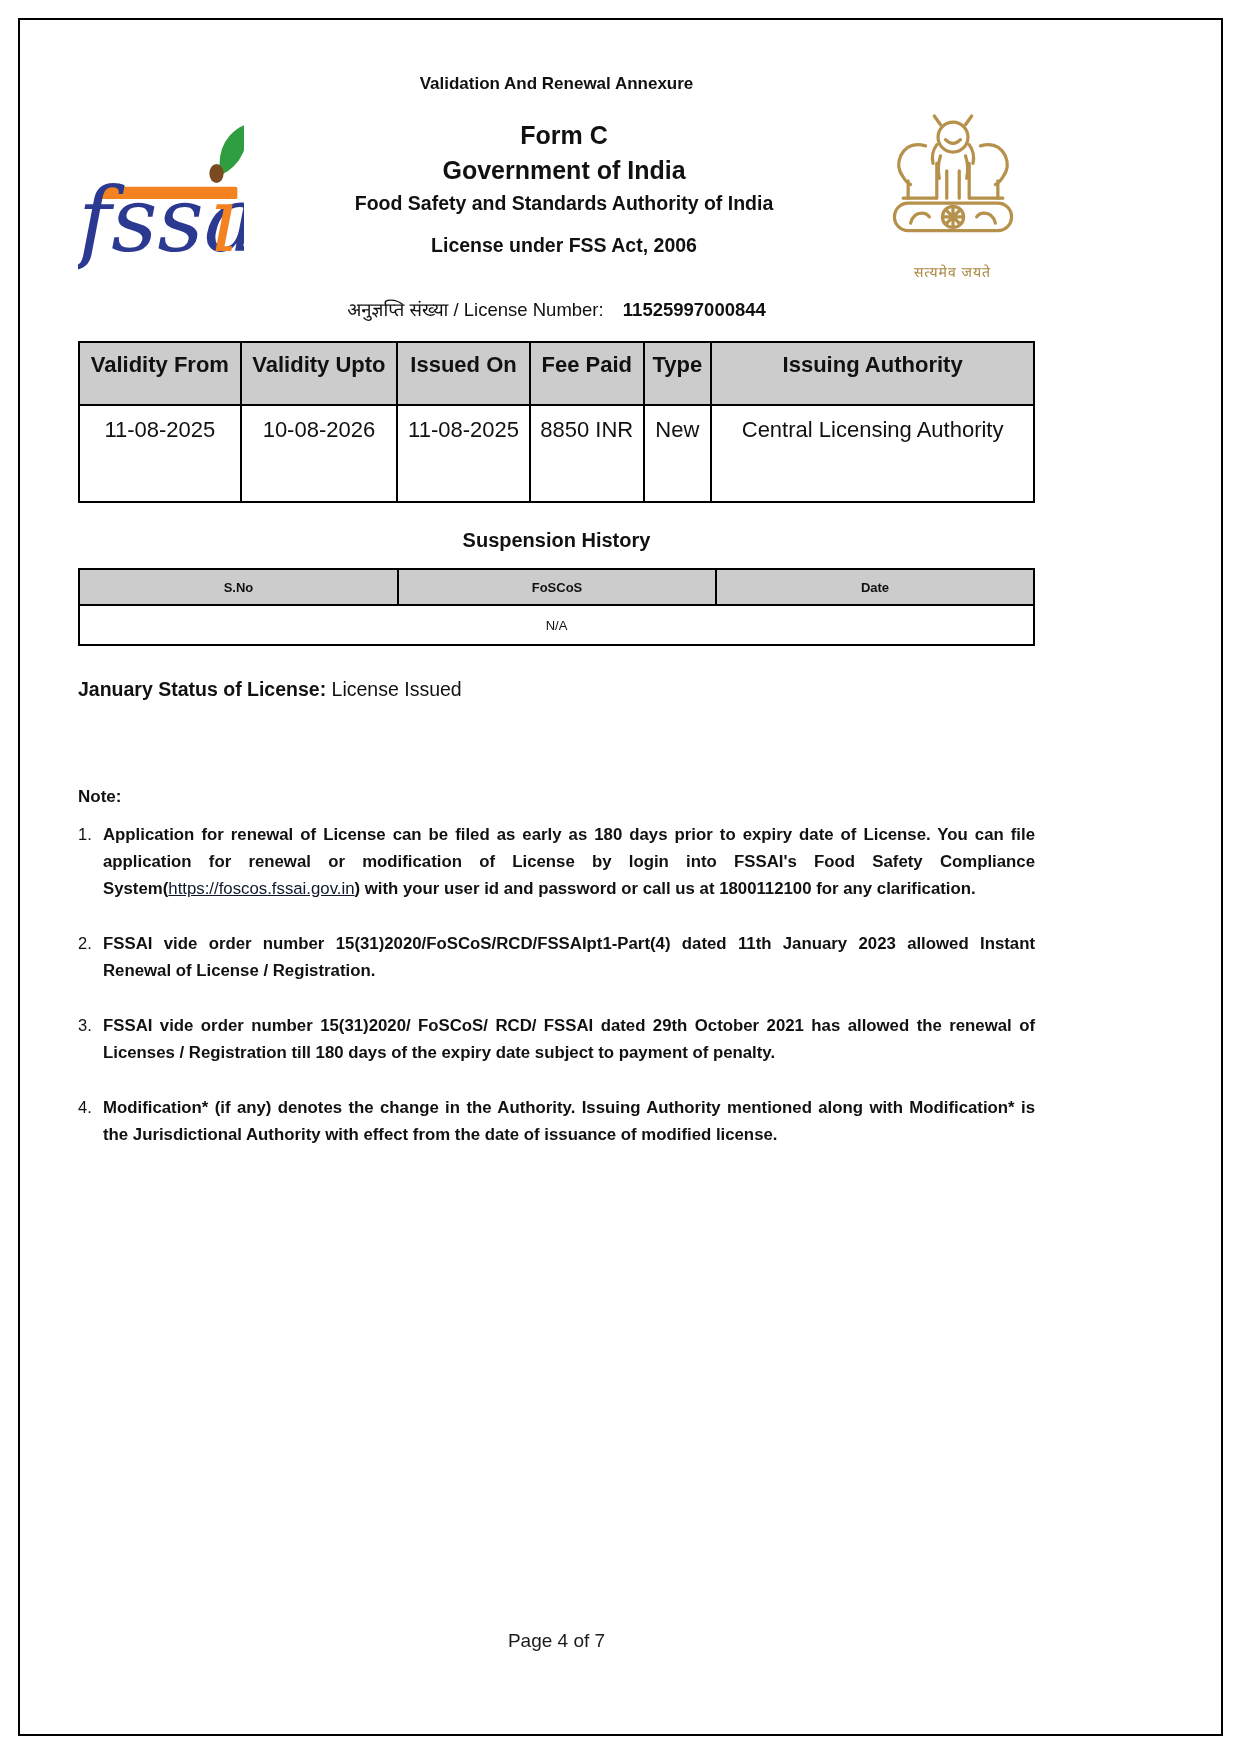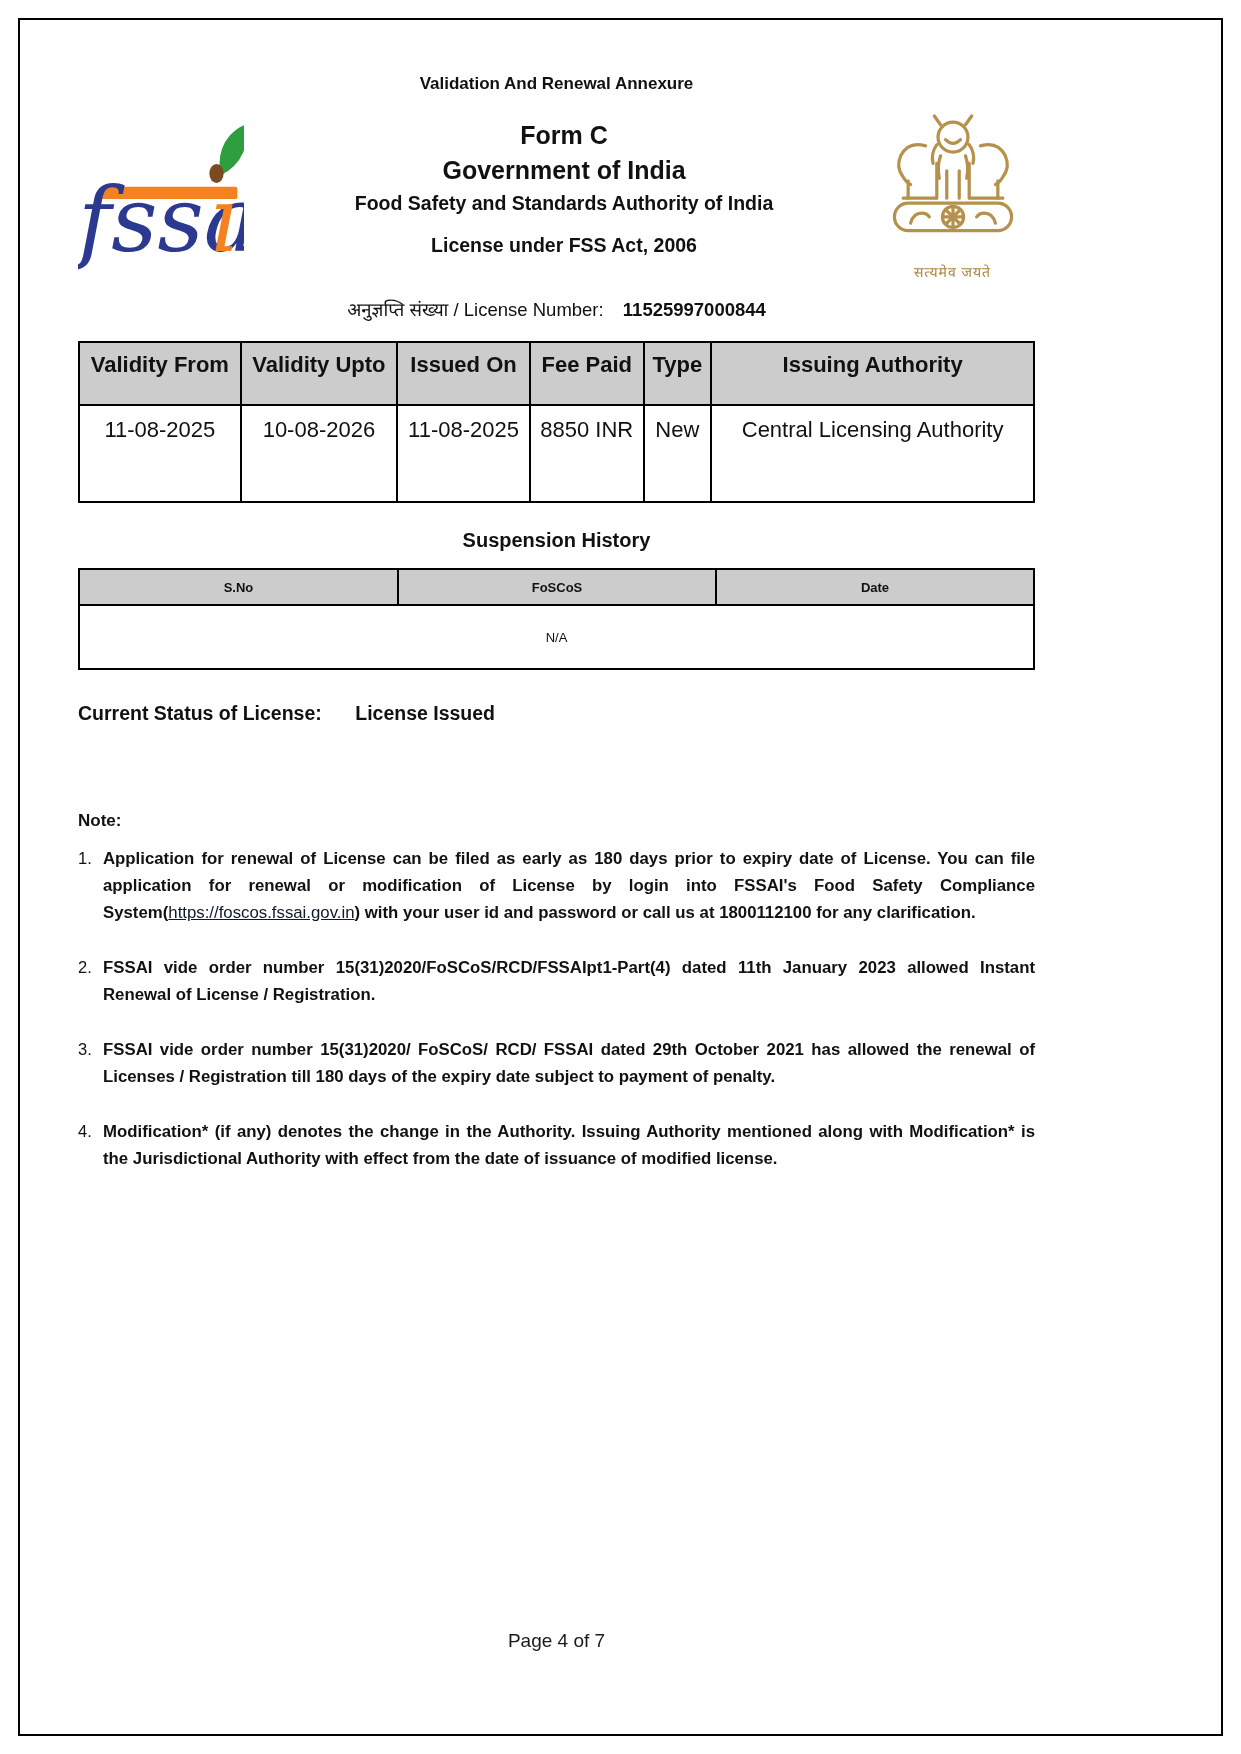--- a/index.html
+++ b/index.html
@@ -30,25 +30,25 @@
   .license-table{margin-top:20px;}
   .license-table th,.license-table td{border:2px solid #000;text-align:center;font-size:22px;}
   .license-table th{background:#cccccc;font-weight:bold;height:52px;vertical-align:top;padding:9px 6px 0 6px;}
   .license-table td{height:84px;vertical-align:top;padding:11px 6px 0 6px;}
   .license-table .col-narrow{padding-left:20px;padding-right:20px;}
 
   .susp-title{text-align:center;font-weight:bold;font-size:20px;margin-top:26px;}
   .susp-table{margin-top:16px;}
   .susp-table th,.susp-table td{border:2px solid #000;text-align:center;font-size:13px;margin-top:48px;}
   .susp-table th{background:#cccccc;font-weight:bold;height:26px;vertical-align:middle;padding:4px 6px;}
-  .susp-table td{height:34px;vertical-align:middle;padding:14px 6px;}
+  .susp-table td{height:34px;vertical-align:middle;padding:2px 6px;}
 
   .status-line{margin-top:32px;font-size:19.5px;}
   .status-line .lbl{font-weight:bold;}
-  .status-line .val{font-weight:bold;margin-left:28px;}
+  .status-line .val{font-weight:normal;}
 
   .notes{margin-top:86px;}
   .notes-label{font-weight:bold;font-size:17px;}
   .note-item{display:flex;margin-top:14px;margin-bottom:28px;}
   .note-item:last-child{margin-bottom:0;}
   .note-num{width:25px;flex:none;font-size:16.5px;line-height:27px;font-weight:normal;}
   .note-text{flex:1;font-size:16.8px;line-height:27px;font-weight:bold;text-align:justify;}
   .note-text a{color:#0f172a;font-weight:normal;}
 
   .footer{position:absolute;left:78px;top:1630px;width:957px;text-align:center;font-size:19px;color:#1a1a1a;}
@@ -154,21 +154,21 @@
       </tr>
     </thead>
     <tbody>
       <tr>
         <td colspan="3">N/A</td>
       </tr>
     </tbody>
   </table>
 
   <div class="status-line">
-    <span class="lbl">Current Status of License:</span>
+    <span class="lbl">January Status of License:</span>
     <span class="val">License Issued</span>
   </div>
 
   <div class="notes">
     <div class="notes-label">Note:</div>
 
     <div class="note-item">
       <div class="note-num">1.</div>
       <div class="note-text">
         <span>Application for renewal of License can be filed as early as 180 days prior to expiry date of License. You can file application for renewal or modification of License by login into FSSAI's Food Safety Compliance System(</span><a href="#">https://foscos.fssai.gov.in</a><span>) with your user id and password or call us at 1800112100 for any clarification.</span>

